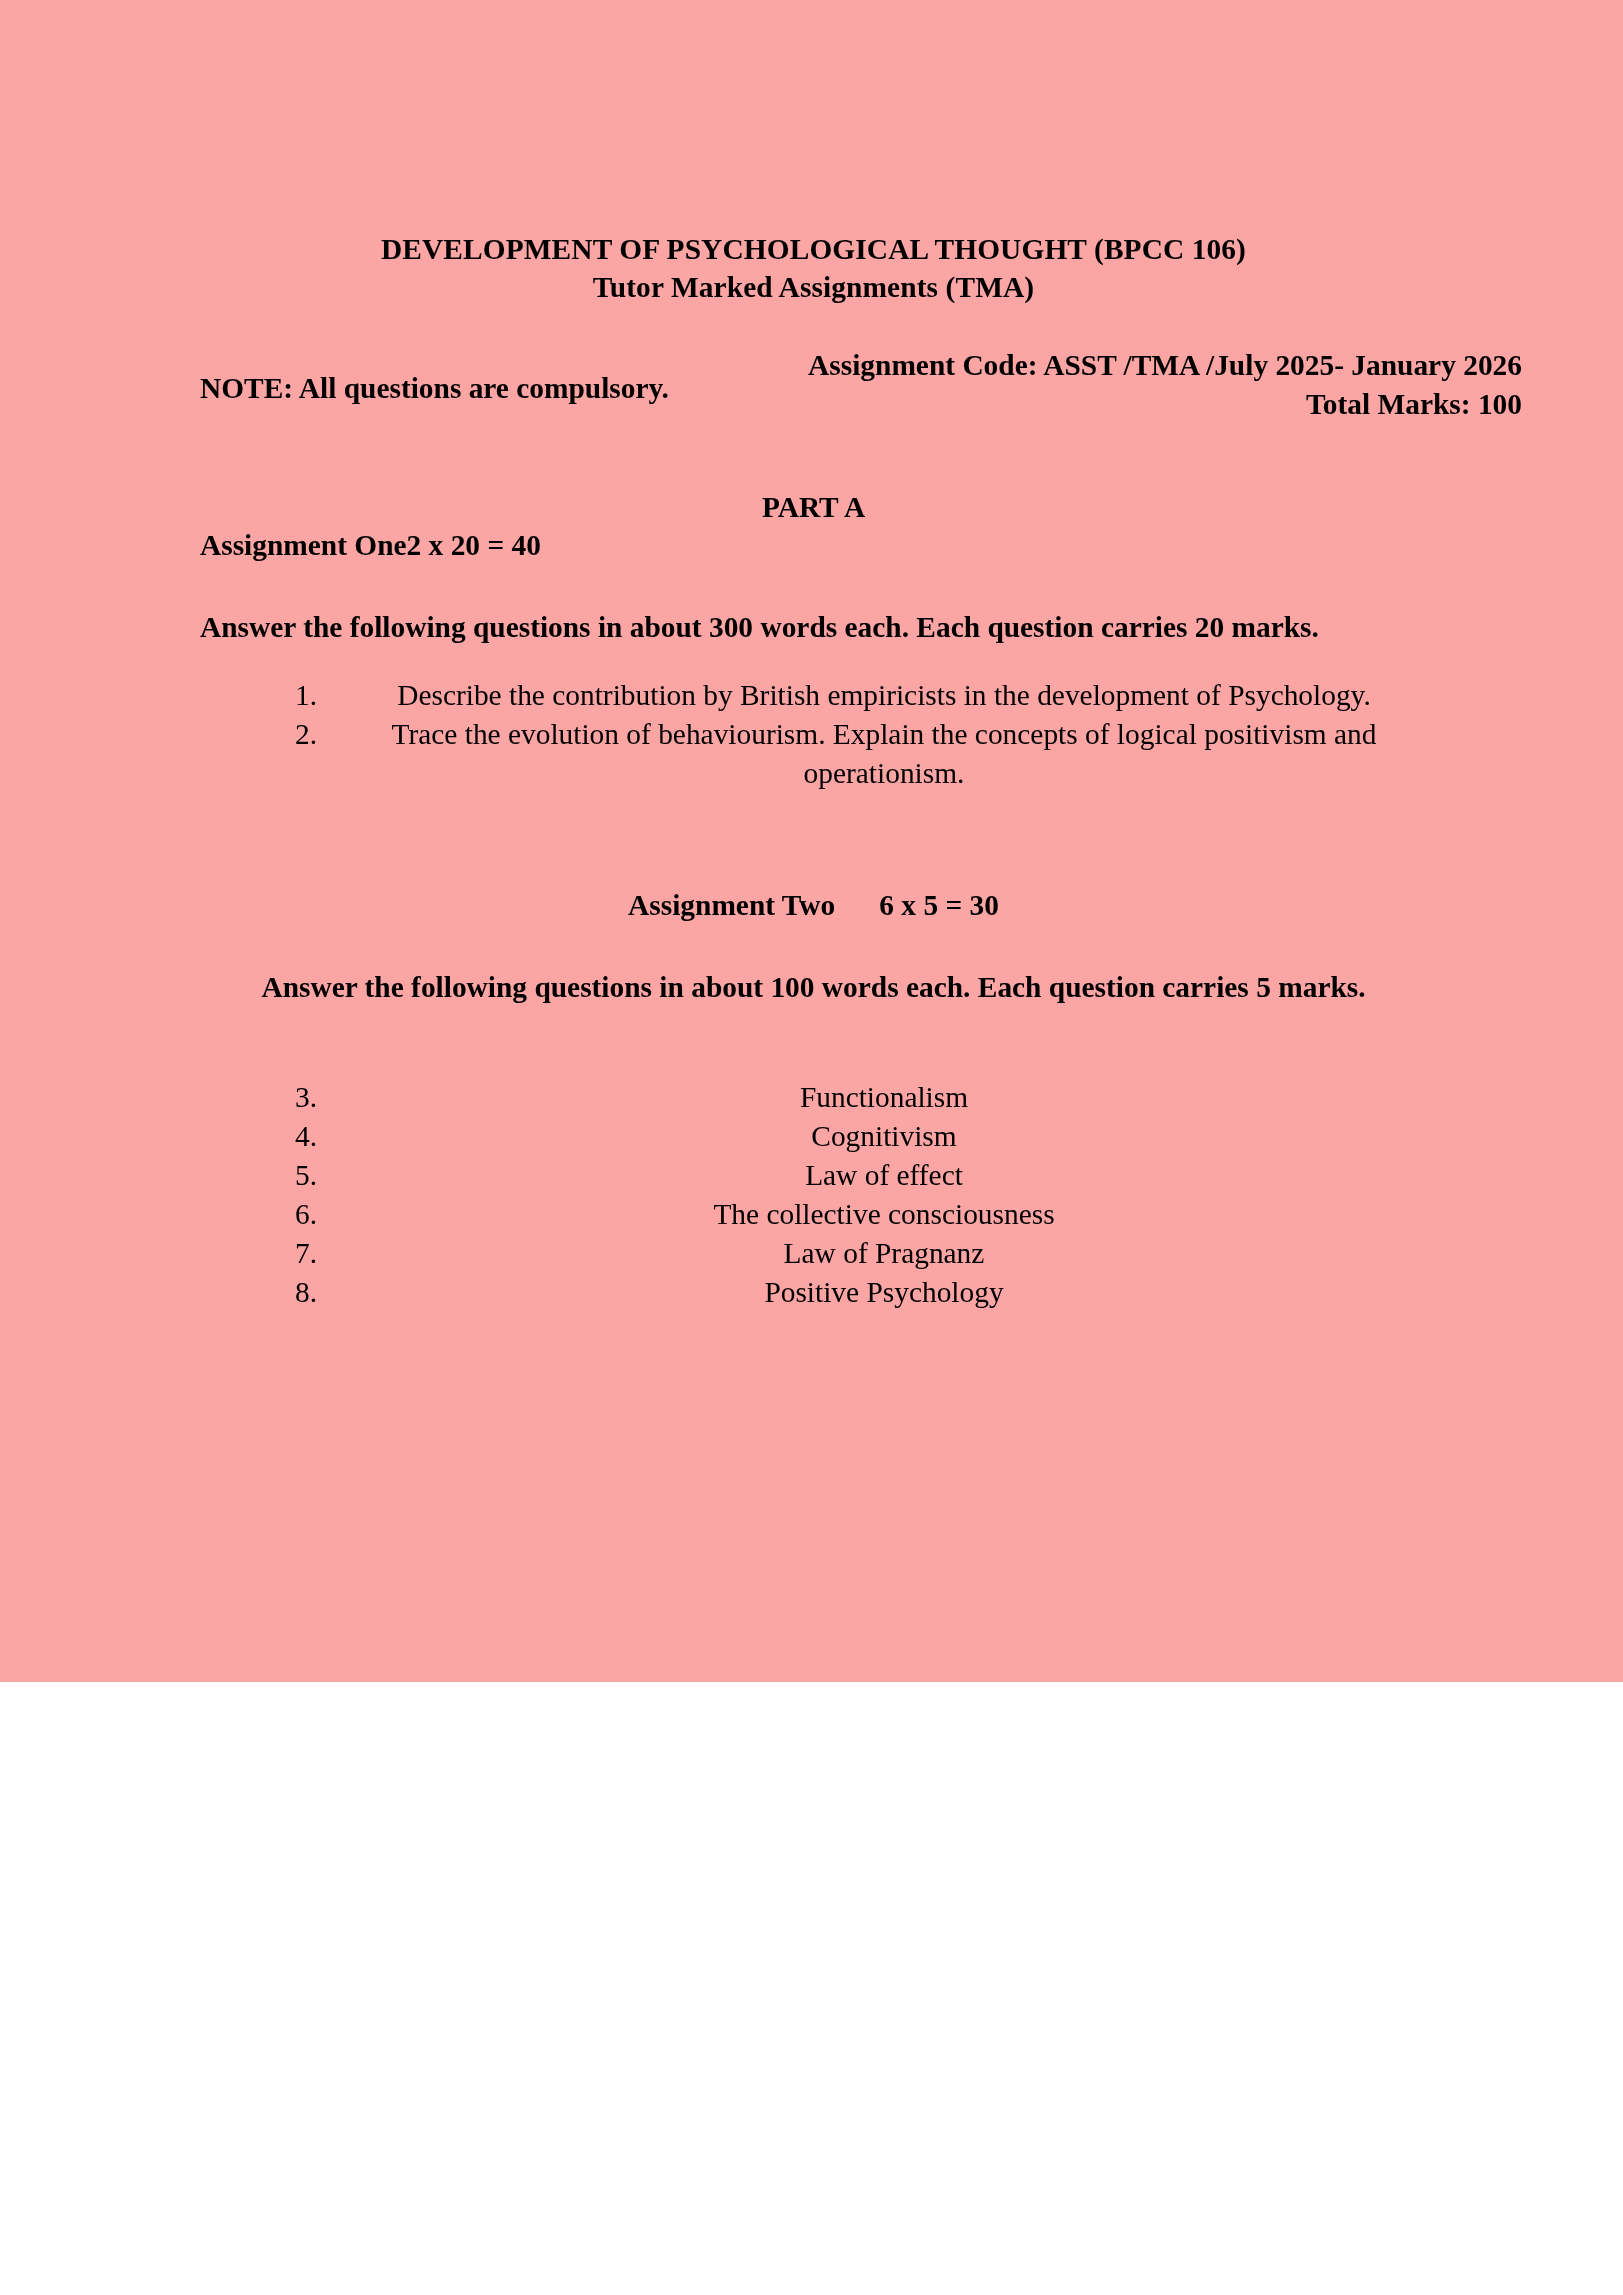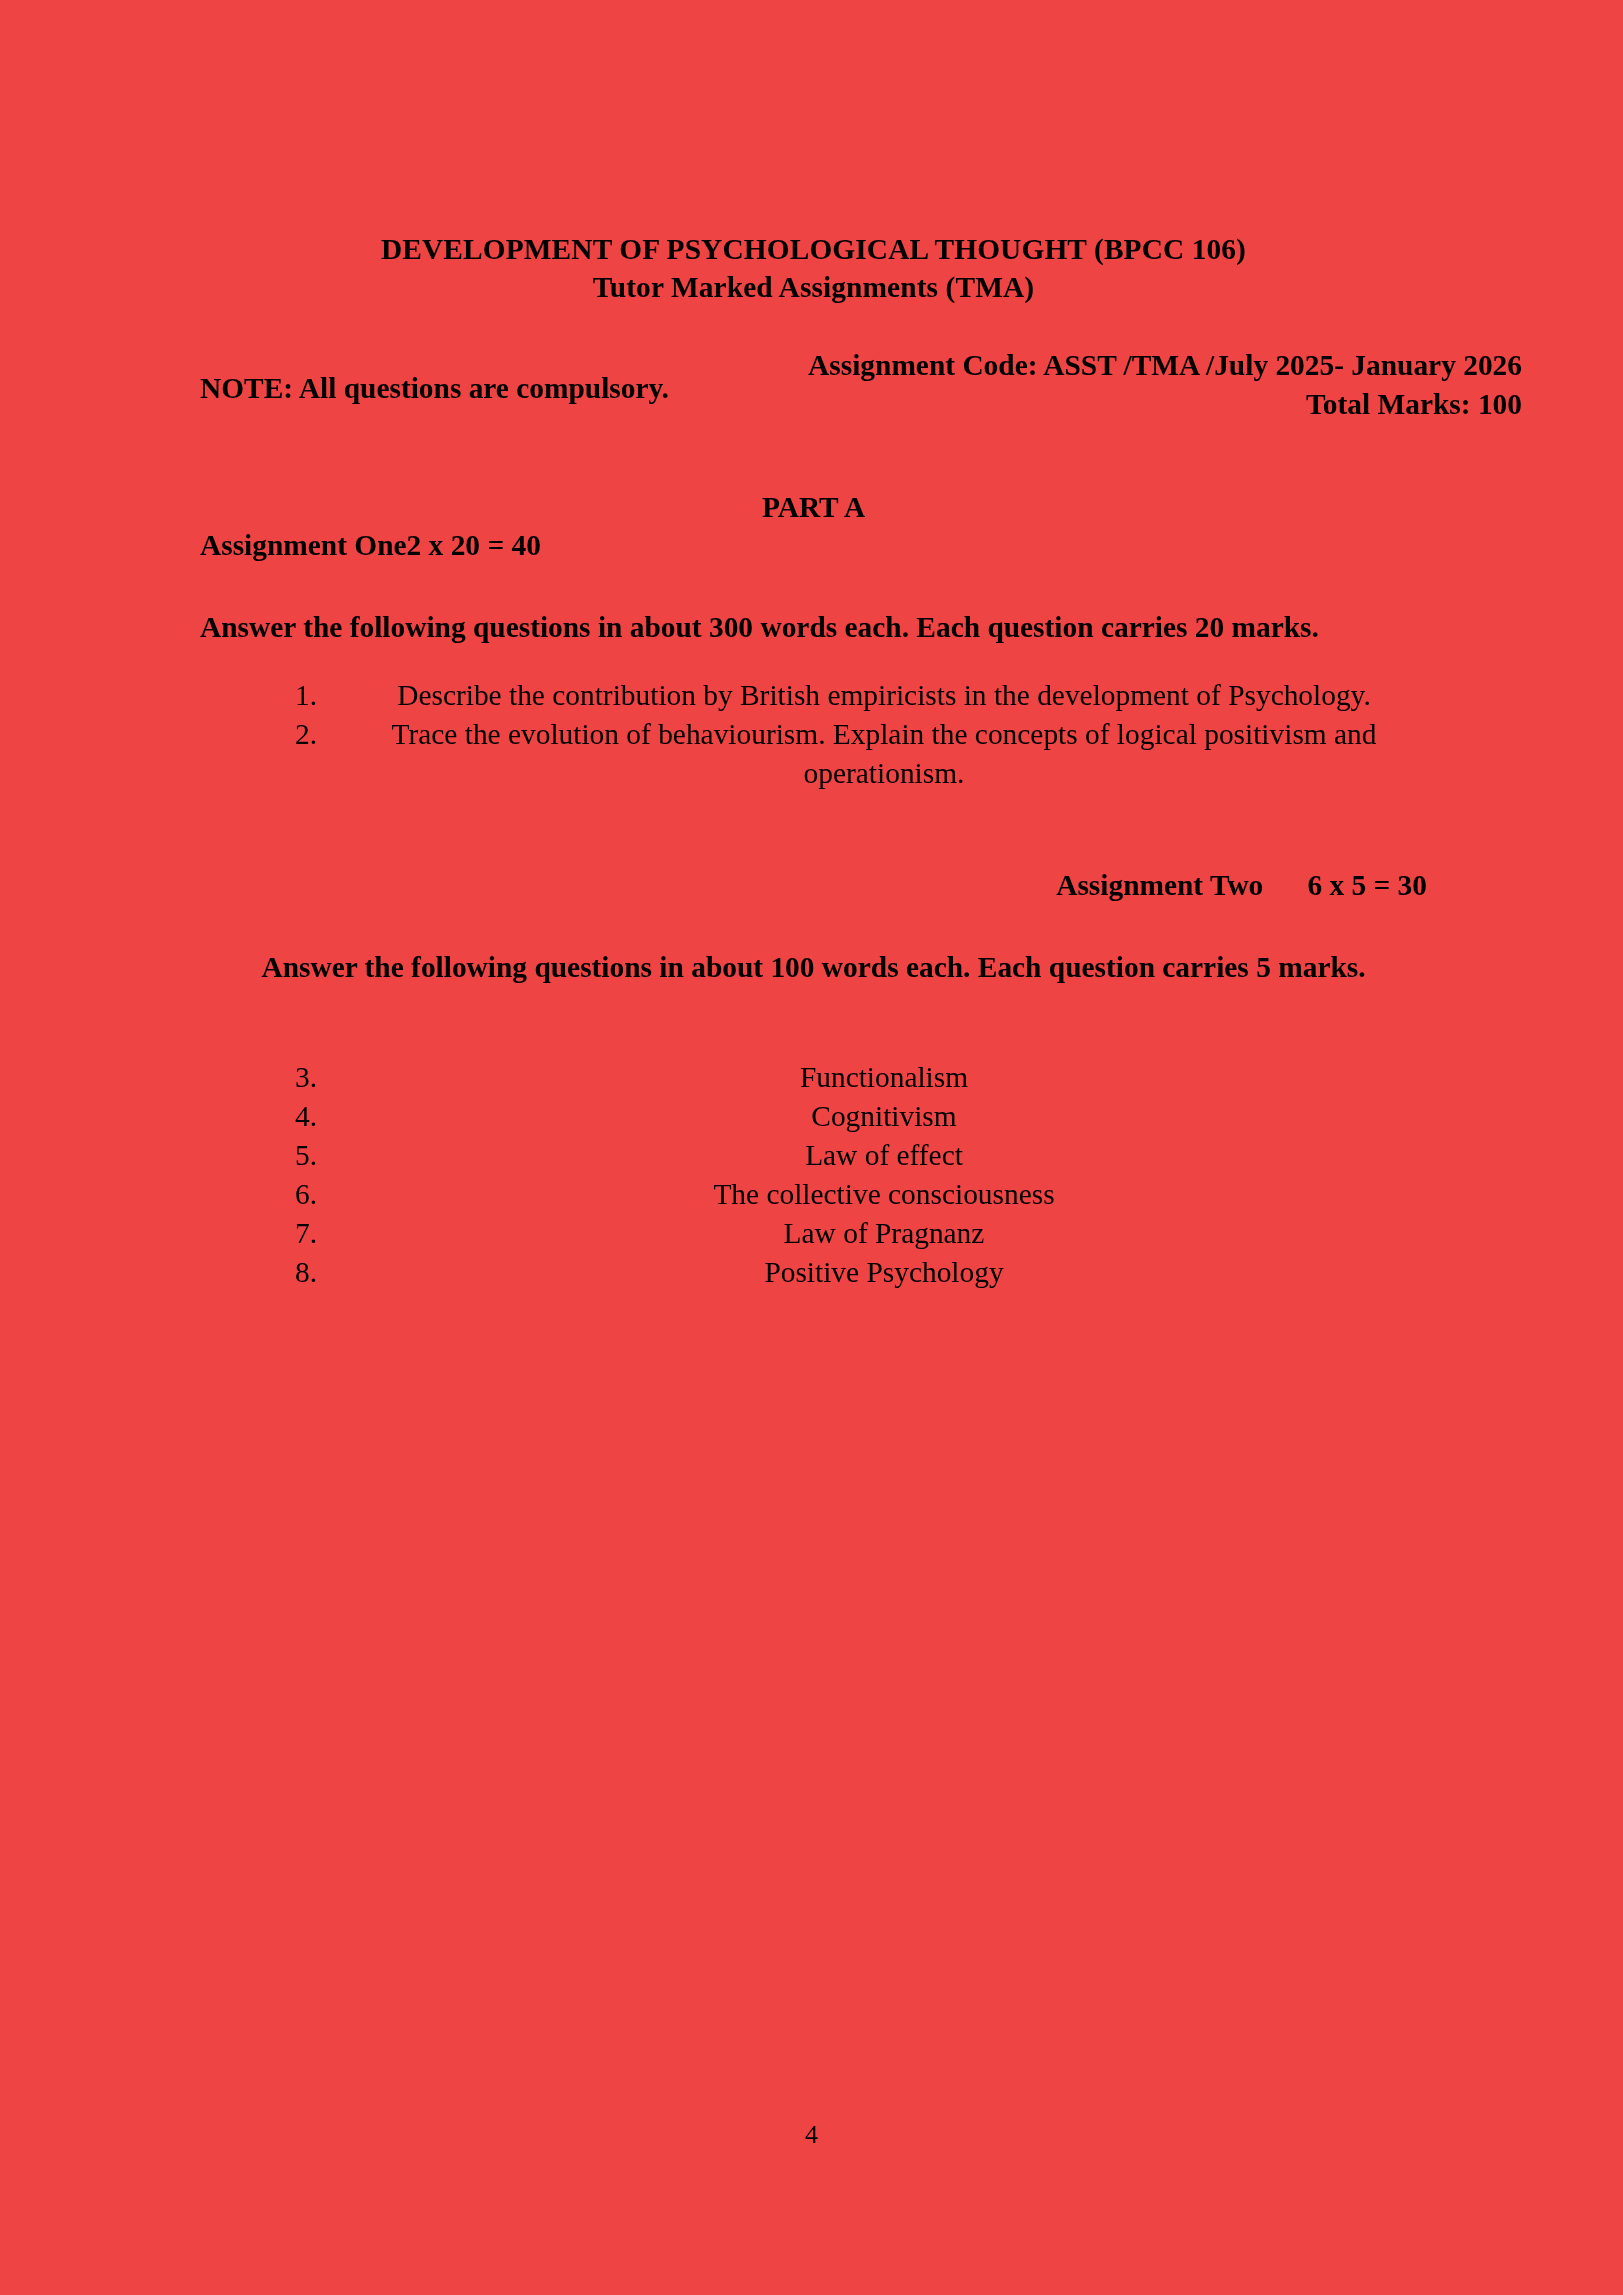--- a/index.html
+++ b/index.html
@@ -10,22 +10,22 @@
   }
 
   body {
     font-family: "Liberation Serif", "DejaVu Serif", serif;
     color: #000000;
   }
 
   .page {
     position: relative;
     width: 1623px;
-    height: 2295px;
-    background: #ef4444;
+    height: 1682px;
+    background: #fca5a5;
     overflow: hidden;
     box-sizing: border-box;
   }
 
   
   .content {
     position: absolute;
     left: 200px;
     top: 0;
     width: 1227px;
@@ -116,22 +116,22 @@
     position: absolute;
     left: 95px;
     top: 0;
     width: 39px;
     text-align: left;
   }
 
   ol.qlist li .qtext { display: block; text-align: center; }
 
   .assignment-two-heading {
-    margin-top: 72px;
-    text-align: right;
+    margin-top: 92px;
+    text-align: center;
     font-weight: bold;
     font-size: 29.4px;
     line-height: 1.3;
     white-space: pre;
   }
 
   .page-number {
     position: absolute;
     left: 0;
     top: 2119px;

